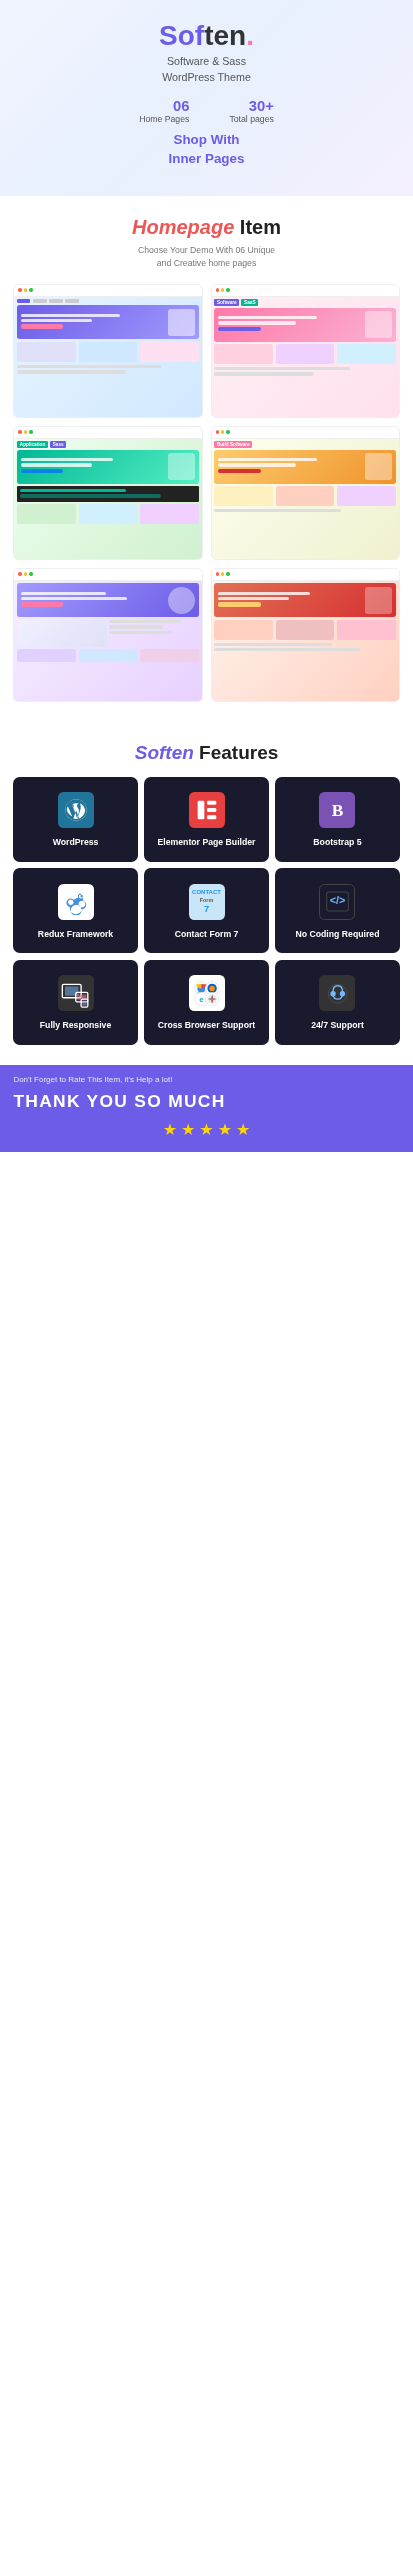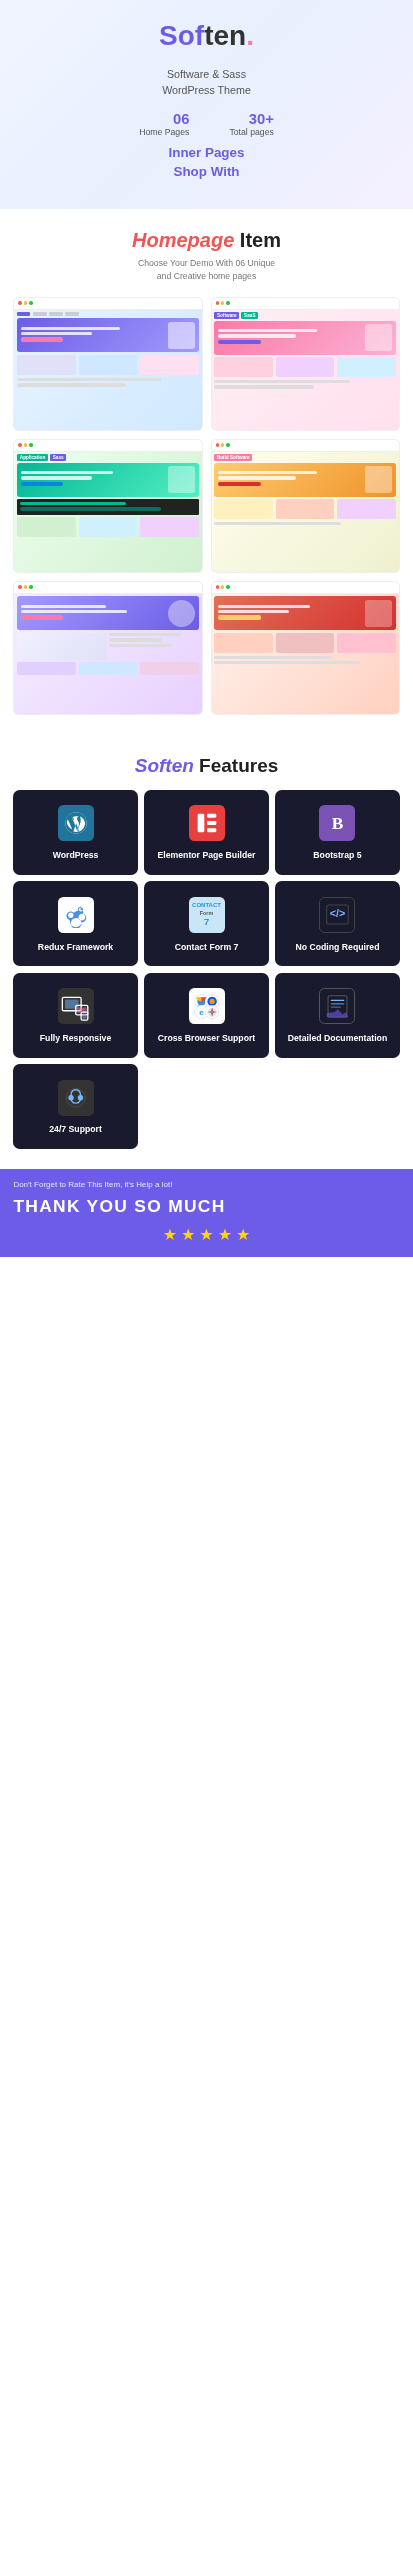--- a/index.html
+++ b/index.html
@@ -12,21 +12,21 @@
 
     
     .header {
       background: linear-gradient(135deg, #f0f4ff 0%, #e8f0fe 50%, #f5f0ff 100%);
       text-align: center;
       padding: 20px 13.4px 27px;
     }
     .logo {
       font-size: 28px;
       font-weight: 800;
-      margin-bottom: 14px;
+      margin-bottom: 1px;
     }
     .logo-soft { color: #6c5ce7; }
     .logo-ten { color: #333; }
     .logo-dot { color: #fd79a8; }
     .tagline {
       font-size: 10.7px;
       color: #555;
       line-height: 1.5;
       margin-bottom: 13.4px;
     }
@@ -421,22 +421,22 @@
     <div class="stat-item">
       <div class="stat-number">06</div>
       <div class="stat-label">Home Pages</div>
     </div>
     <div class="stat-item">
       <div class="stat-number">30+</div>
       <div class="stat-label">Total pages</div>
     </div>
   </div>
   <div class="shop-with">
+    <div>Shop With</div>
     <div>Inner Pages</div>
-    <div>Shop With</div>
   </div>
 </div>
 
 <div class="section-homepage">
   <div class="section-title-hp">
     <span style="font-style:italic;">Homepage</span><span class="black"> Item</span>
   </div>
   <div class="section-subtitle">
     <span>Choose Your Demo With 06 Unique</span><br>
     <span>and Creative home pages</span>
@@ -766,35 +766,20 @@
             <circle cx="30" cy="30" r="7" fill="#e8e8e8"></circle>
             <path d="M30 23 L32 30 L30 37 L28 30 Z" fill="#cf4040"></path>
             <path d="M23 30 L30 28 L37 30 L30 32 Z" fill="#888"></path>
           </svg>
         </div>
       </div>
       <div class="feature-label">Cross Browser
 Support</div>
     </div>
 
-    <div class="feature-card">
-      <div class="feature-icon">
-        <div class="docs-icon">
-          <svg width="27" height="27" viewBox="0 0 40 40">
-            <rect x="6" y="4" width="28" height="32" rx="2" fill="#1a1a2e" stroke="#555" stroke-width="1.5"></rect>
-            <rect x="10" y="10" width="20" height="2" rx="1" fill="#74b9ff"></rect>
-            <rect x="10" y="15" width="20" height="2" rx="1" fill="#74b9ff" opacity="0.7"></rect>
-            <rect x="10" y="20" width="15" height="2" rx="1" fill="#74b9ff" opacity="0.5"></rect>
-            <path d="M16 28 L20 24 L28 32 L32 28 L36 36 L4 36 L4 30 Z" fill="#6c5ce7" opacity="0.6"></path>
-          </svg>
-        </div>
-      </div>
-      <div class="feature-label">Detailed
-Documentation</div>
-    </div>
 
     <div class="feature-card">
       <div class="feature-icon">
         <div class="support-icon">
           <svg width="29.5" height="29.5" viewBox="0 0 44 44">
             <circle cx="22" cy="22" r="14" fill="#333" stroke="#555" stroke-width="1"></circle>
             <circle cx="15" cy="22" r="4" fill="#74b9ff"></circle>
             <circle cx="29" cy="22" r="4" fill="#74b9ff"></circle>
             <path d="M15 22 Q15 30 22 30 Q29 30 29 22" stroke="#74b9ff" stroke-width="2" fill="none"></path>
             <rect x="13" y="18" width="4" height="8" rx="2" fill="#74b9ff"></rect>

